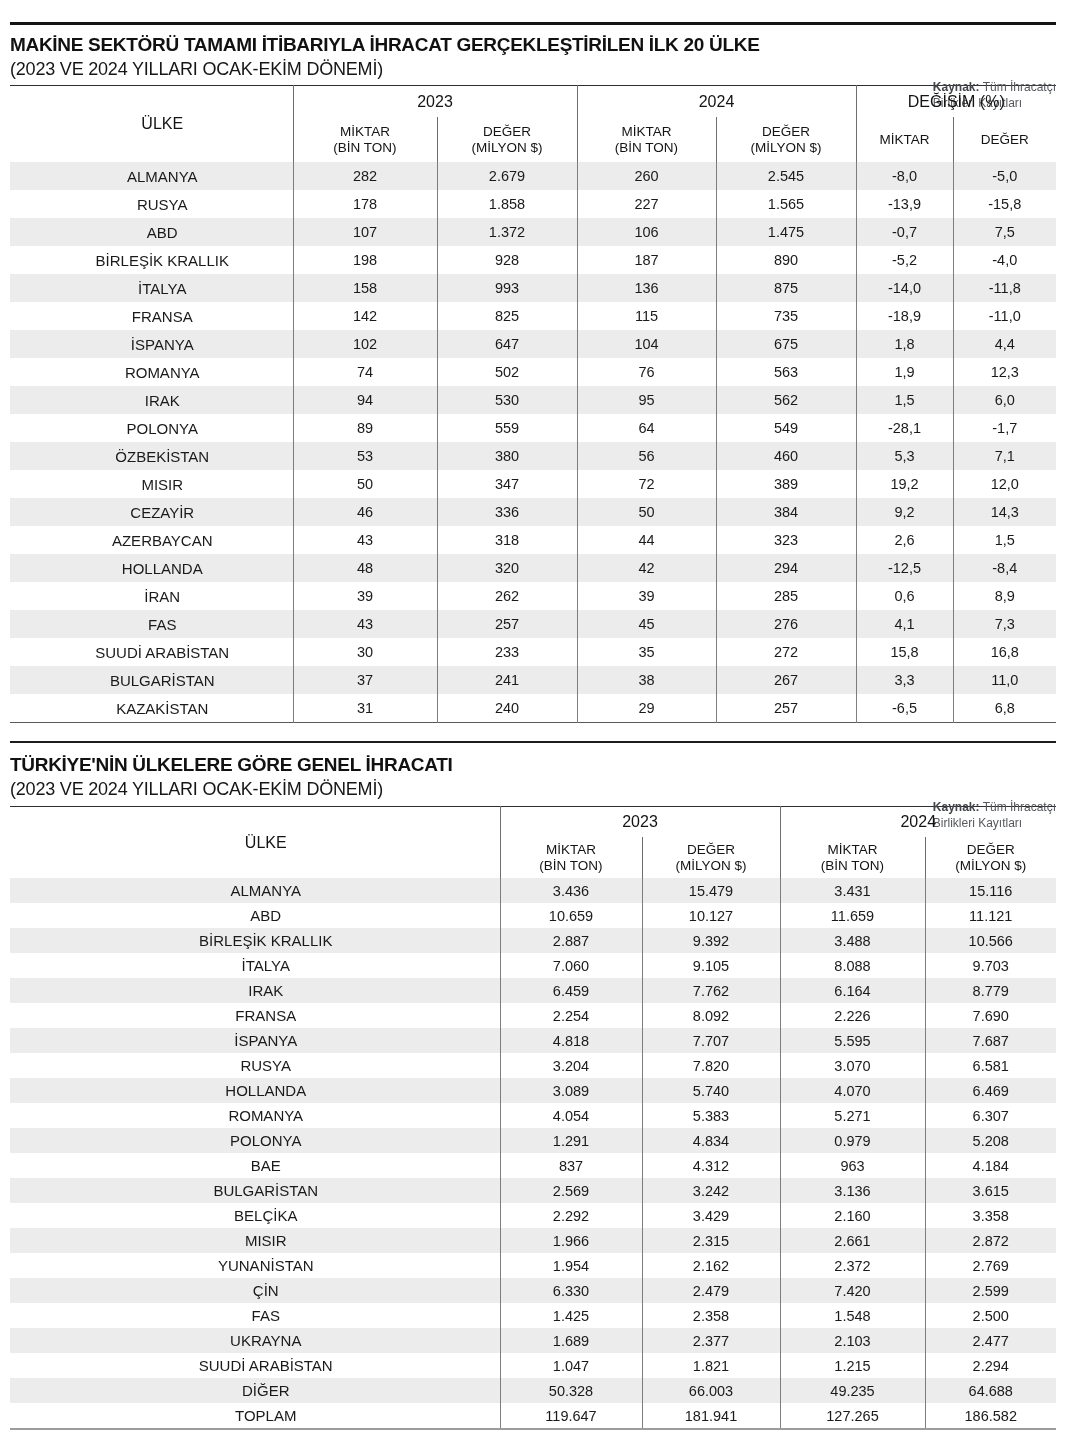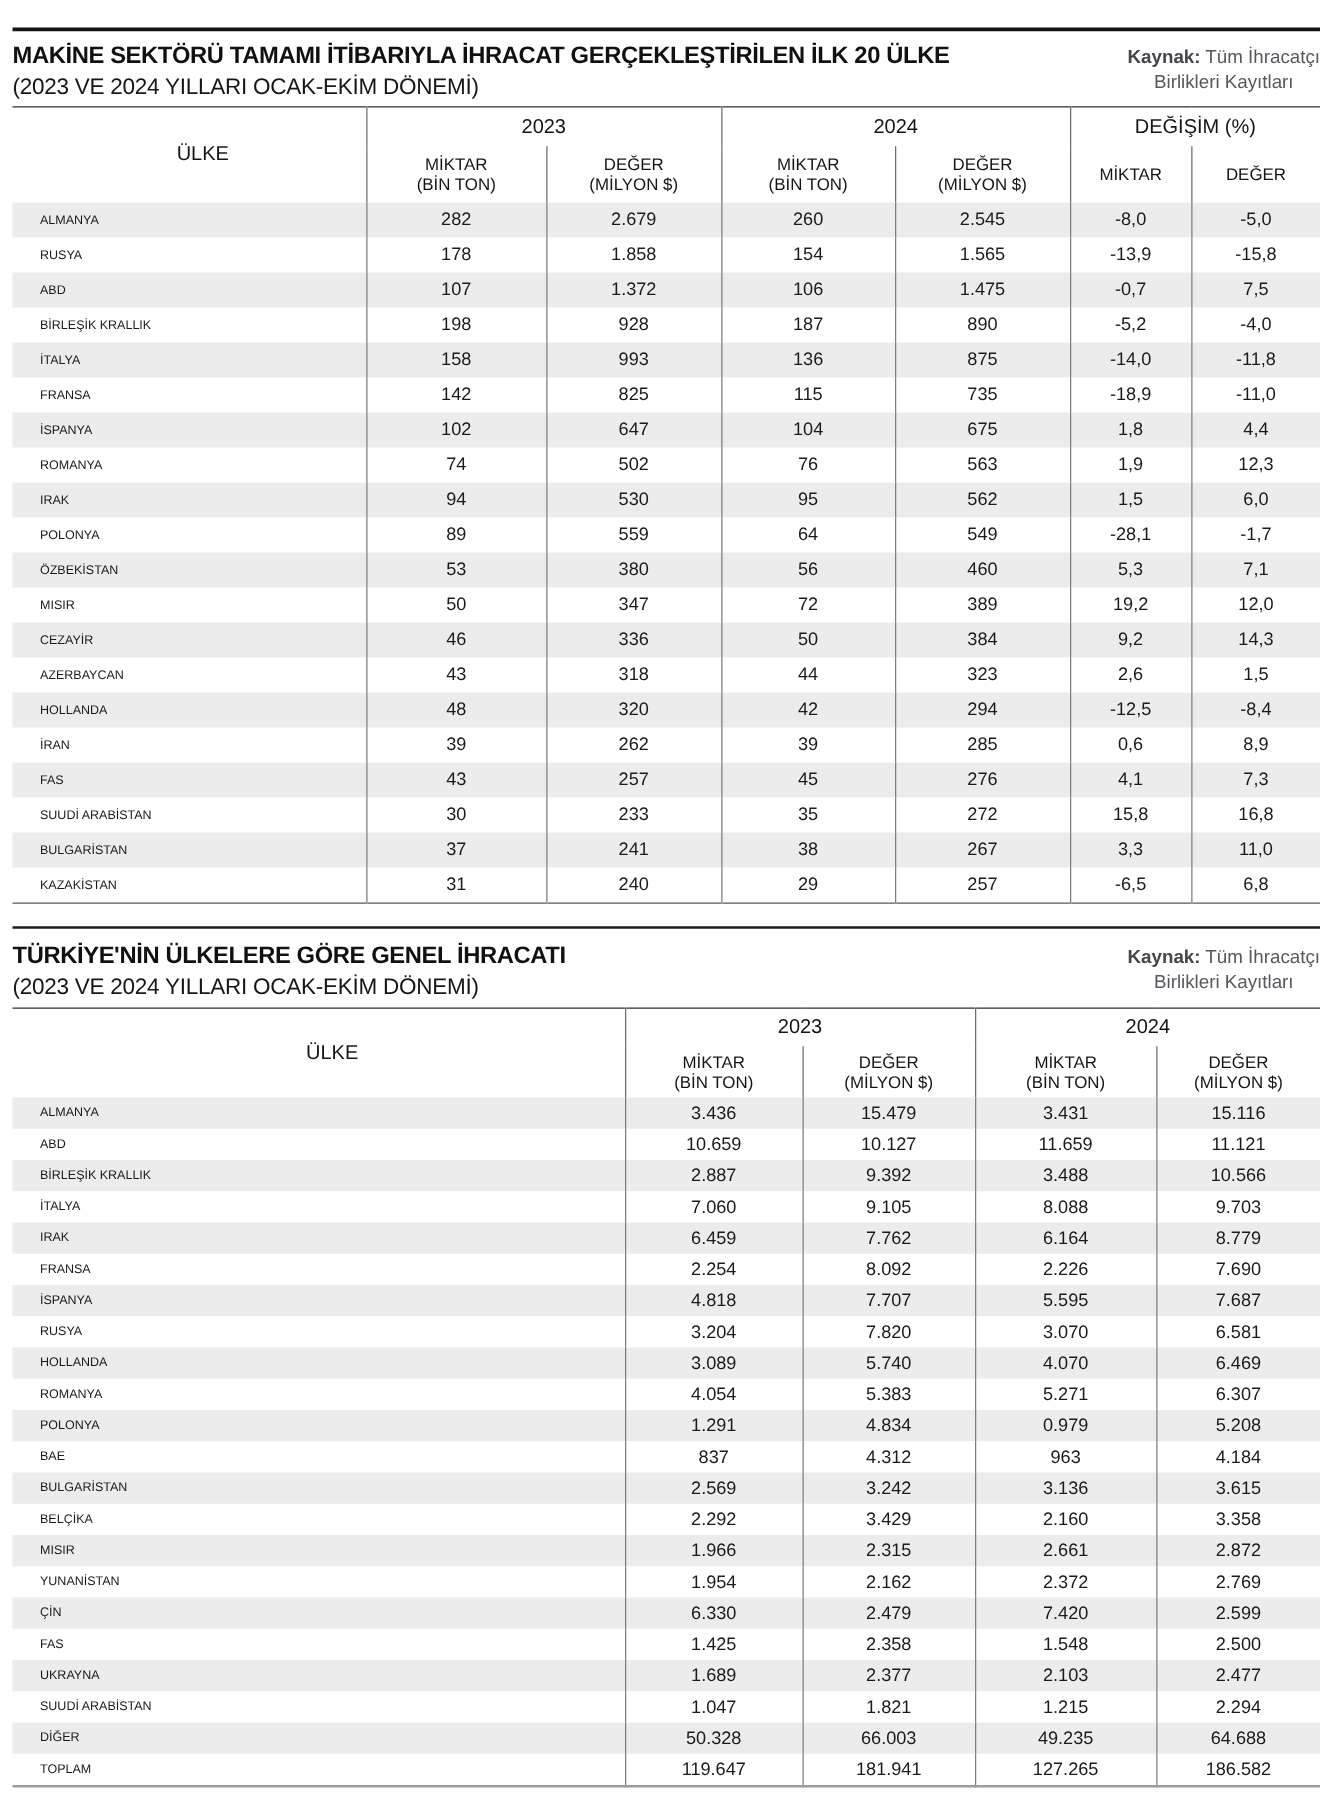--- a/index.html
+++ b/index.html
@@ -11,37 +11,37 @@
   .content{padding:0 10px;}
   .rule-top{margin-top:22px;height:3px;background:#141414;}
   .rule-mid{margin-top:18px;height:2px;background:#1c1c1c;}
   .sec-header{
     height:60px;box-sizing:border-box;padding-top:9px;
     display:flex;justify-content:space-between;align-items:flex-start;gap:20px;
   }
   .sec-header.second{height:63px;padding-top:11px;}
   .title{font-size:19px;font-weight:700;letter-spacing:-0.3px;color:#111;line-height:1.15;}
   .subtitle{font-size:18px;font-weight:400;color:#161616;margin-top:3px;letter-spacing:-0.2px;}
-  .src{text-align:center;font-size:15px;line-height:1.32;color:#55585d;padding-top:2px;white-space:nowrap;}
+  .src{text-align:left;font-size:12px;line-height:1.32;color:#55585d;padding-top:2px;white-space:nowrap;margin-top:44px;}
   .src .src-label{font-weight:700;color:#43464b;}
   table{border-collapse:collapse;width:1046px;table-layout:fixed;}
   table.t1{border-top:1px solid #2e2e2e;border-bottom:1px solid #5a5a5a;}
   table.t2{border-top:1px solid #2e2e2e;border-bottom:2px solid #9c9c9c;}
   th{font-weight:400;padding:0;color:#141414;}
   tr.years th{font-size:16px;vertical-align:middle;text-align:center;}
   .t1 tr.years th{height:31px;}
   .t2 tr.years th{height:30px;}
   tr.sub th{font-size:13.5px;line-height:1.18;vertical-align:middle;text-align:center;}
   .t1 tr.sub th{height:45px;}
   .t2 tr.sub th{height:41px;}
   th.country{text-align:left;padding-left:22px;font-size:15px;vertical-align:middle;}
   th.bl{border-left:1px solid #6e6e6e;}
   tbody td{height:28px;padding:0;font-size:14.5px;text-align:center;vertical-align:middle;color:#1a1a1a;}
   .t2 tbody td{height:25px;}
-  tbody td:first-child{text-align:left;padding-left:22px;font-size:10px;}
+  tbody td:first-child{text-align:center;padding-left:22px;font-size:15px;}
   tbody td + td{border-left:1px solid #7d7d7d;}
   tbody tr:nth-child(odd){background:#ececec;}
   .t2 tr.total-row td{font-weight:400;}
   .hdr-line{display:block;}
 </style>
 </head>
 <body>
 
 <div class="content">
 
@@ -104,21 +104,21 @@
           <td>2.679</td>
           <td>260</td>
           <td>2.545</td>
           <td>-8,0</td>
           <td>-5,0</td>
         </tr>
         <tr>
           <td>RUSYA</td>
           <td>178</td>
           <td>1.858</td>
-          <td>154</td>
+          <td>227</td>
           <td>1.565</td>
           <td>-13,9</td>
           <td>-15,8</td>
         </tr>
         <tr>
           <td>ABD</td>
           <td>107</td>
           <td>1.372</td>
           <td>106</td>
           <td>1.475</td>

